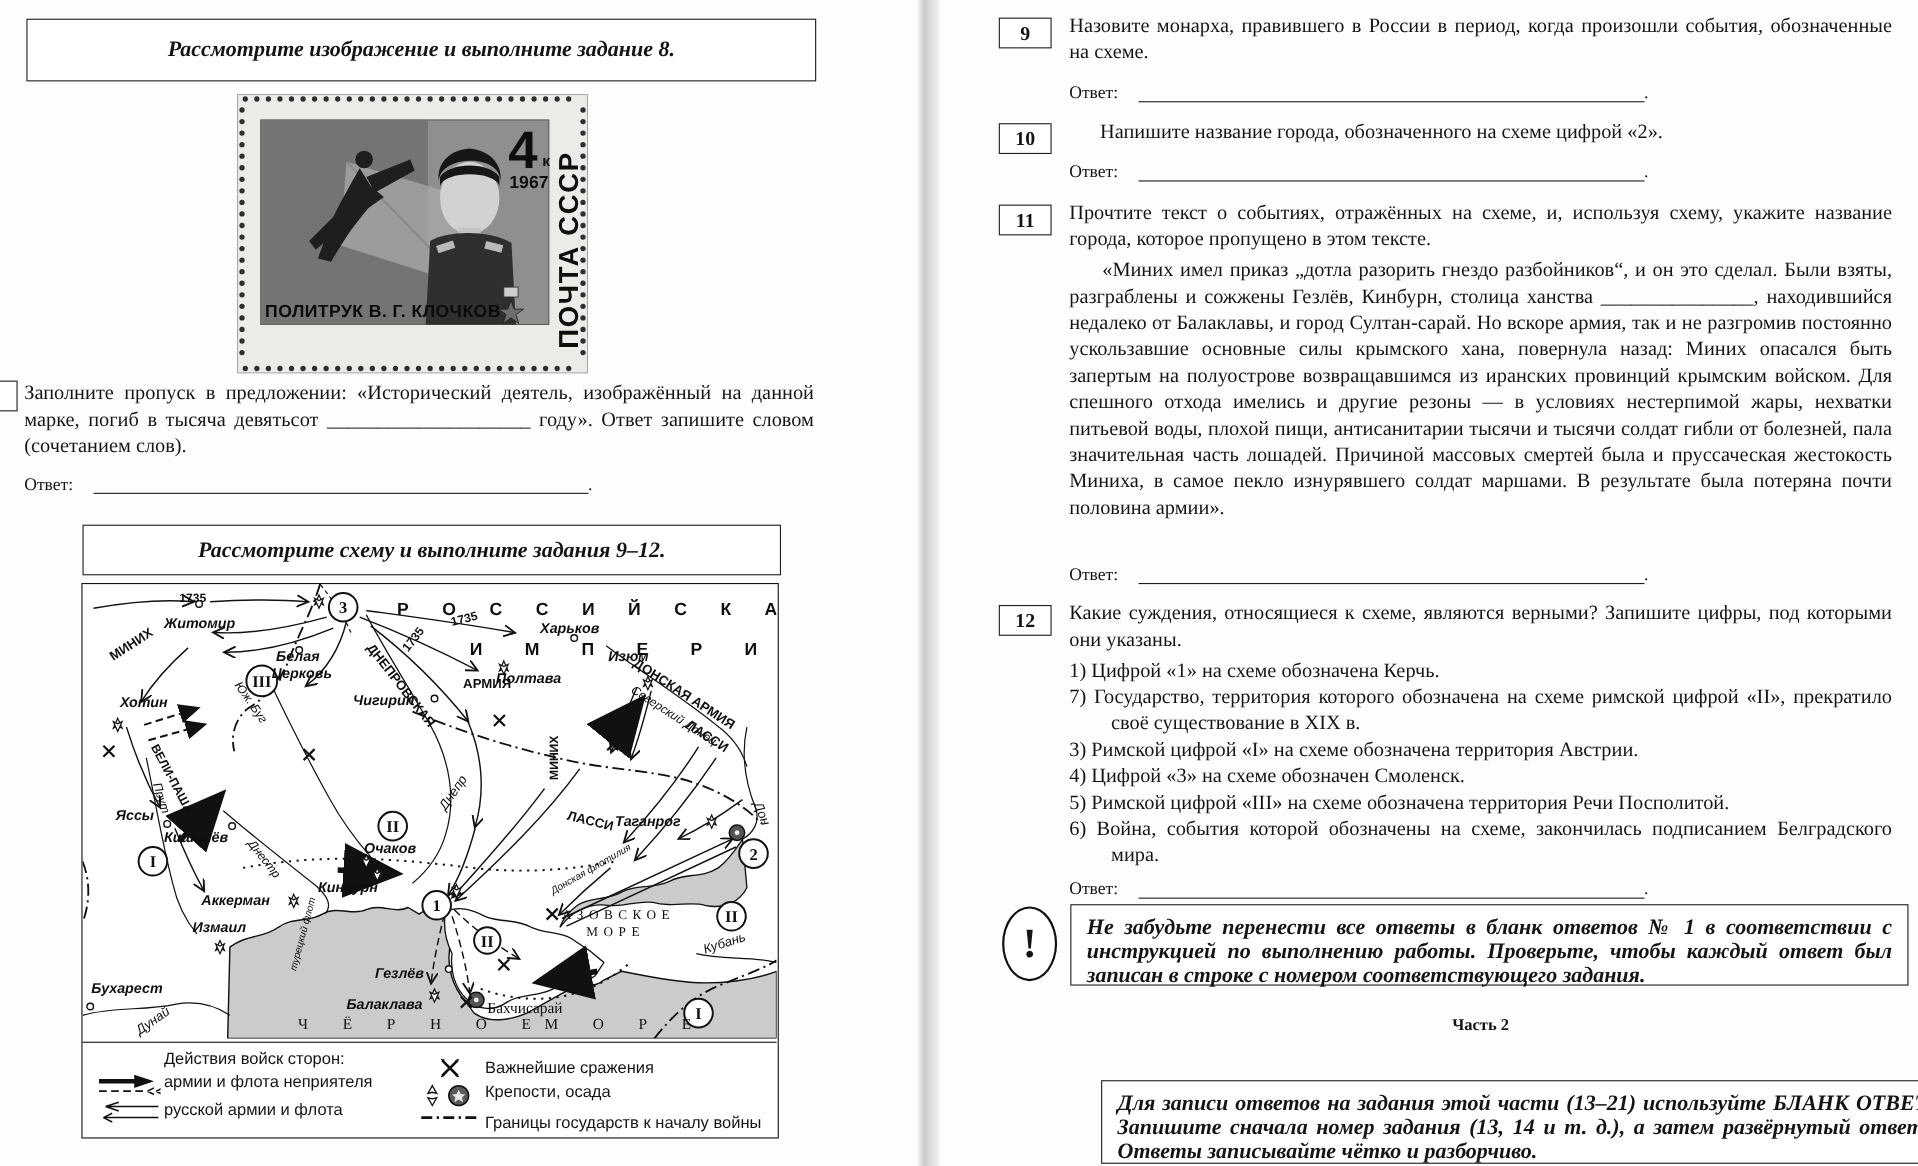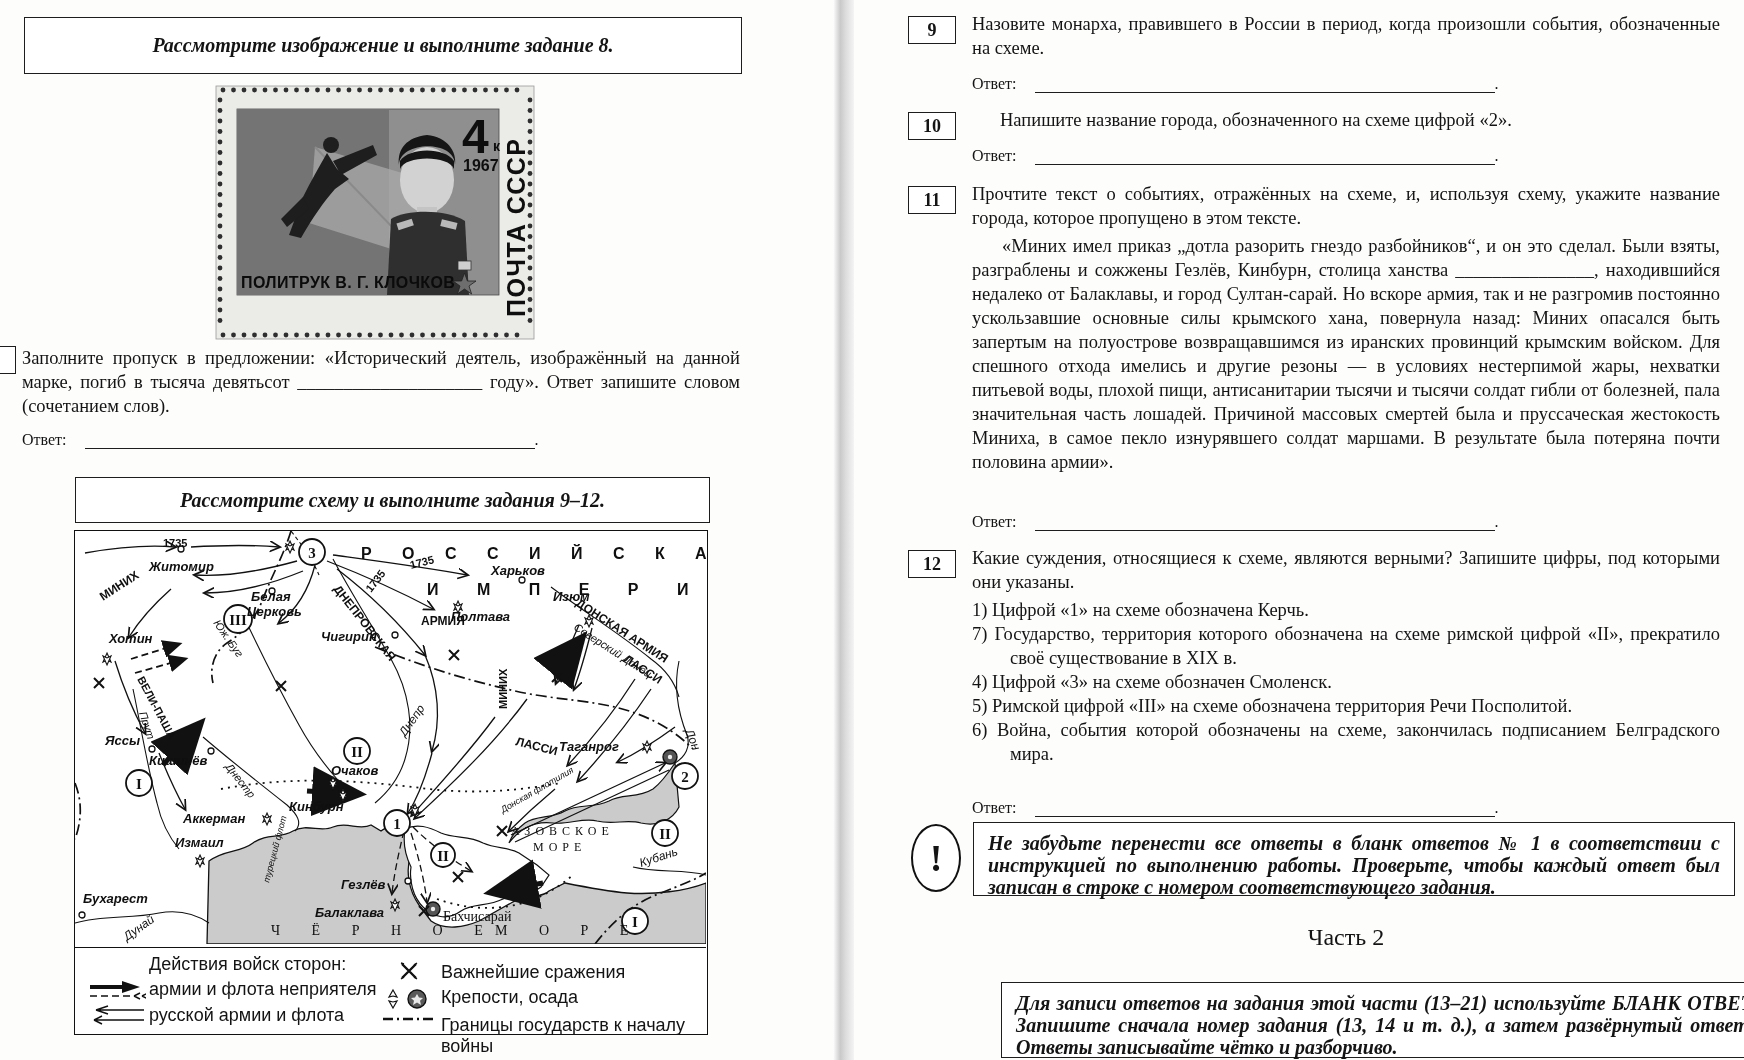--- a/index.html
+++ b/index.html
@@ -14,32 +14,32 @@
   .ansrow{position:absolute;font-size:16px;white-space:nowrap;}
   .ansline{display:inline-block;border-bottom:1.4px solid #1d1d1d;height:18px;vertical-align:-4px;margin-left:18px;}
   .opt{padding-left:38px;text-indent:-38px;margin:0;}
   
   .divider{position:absolute;top:0;left:833px;width:21px;height:1060px;
            background:linear-gradient(to right,#ffffff 0%,#c9c9c9 35%,#dcdcdc 60%,#f4f4f4 100%);}
   
   .map-box{position:absolute;left:74px;top:530px;width:634px;height:505px;border:1.6px solid #111;background:#fff;box-sizing:border-box;}
   .map-svg{position:absolute;left:0;top:0;width:631px;height:413px;}
   .map-legend{position:absolute;left:0;bottom:0;width:631px;height:86px;border-top:1.6px solid #111;
-              font-family:"Liberation Sans",sans-serif;font-size:18px;display:flex;}
+              font-family:"Liberation Sans",sans-serif;font-size:15px;display:flex;}
   .leg-left{width:47%;padding:4px 0 0 10px;}
   .leg-right{width:53%;padding:10px 0 0 0;}
   .leg-row{display:flex;align-items:flex-start;margin:4px 0;}
   .leg-ico{width:64px;flex:0 0 64px;display:flex;justify-content:center;}
   .leg-title{margin:2px 0 2px 64px;}
   
   .warnbox{position:absolute;border:1.6px solid #1d1d1d;font-weight:bold;font-style:italic;
            font-size:20px;line-height:22px;text-align:justify;padding:9px 14px;box-sizing:border-box;background:#fff;}
   .bang{position:absolute;width:46px;height:64px;border:2px solid #111;border-radius:50%;
         display:flex;align-items:center;justify-content:center;font-weight:bold;font-size:38px;background:#fff;}
-  .part2{position:absolute;font-weight:normal;font-size:24px;text-align:center;}
+  .part2{position:absolute;font-weight:bold;font-size:15px;text-align:center;}
 </style>
 </head>
 <body>
 
 <div class="sheet">
 
   <div>
 
     <div class="hdrbox" style="left:24px;top:17px;width:716px;height:55px;">
       <span>Рассмотрите изображение и выполните задание 8.</span>
@@ -523,20 +523,21 @@
     <div class="para" style="left:120px;top:234px;width:748px;text-indent:30px;">«Миних имел приказ „дотла разорить гнездо разбойников“, и он это сделал. Были взяты, разграблены и сожжены Гезлёв, Кинбурн, столица ханства _______________, находившийся недалеко от Балаклавы, и город Султан-сарай. Но вскоре армия, так и не разгромив постоянно ускользавшие основные силы крымского хана, повернула назад: Миних опасался быть запертым на полуострове возвращавшимся из иранских провинций крымским войском. Для спешного отхода имелись и другие резоны — в условиях нестерпимой жары, нехватки питьевой воды, плохой пищи, антисанитарии тысячи и тысячи солдат гибли от болезней, пала значительная часть лошадей. Причиной массовых смертей была и пруссаческая жестокость Миниха, в самое пекло изнурявшего солдат маршами. В результате была потеряна почти половина армии».</div>
     <div class="ansrow" style="left:120px;top:512px;">
       <span>Ответ:</span><span class="ansline" style="width:460px;"></span><span>.</span>
     </div>
 
     <div class="numbox" style="left:56px;top:550px;">12</div>
     <div class="para" style="left:120px;top:546px;width:748px;">Какие суждения, относящиеся к схеме, являются верными? Запишите цифры, под которыми они указаны.</div>
     <div class="para" style="left:120px;top:598px;width:748px;">
         <div class="opt">1) Цифрой «1» на схеме обозначена Керчь.</div>
         <div class="opt">7) Государство, территория которого обозначена на схеме римской цифрой «II», прекратило своё существование в XIX в.</div>
+        <div class="opt">3) Римской цифрой «I» на схеме обозначена территория Австрии.</div>
         <div class="opt">4) Цифрой «3» на схеме обозначен Смоленск.</div>
         <div class="opt">5) Римской цифрой «III» на схеме обозначена территория Речи Посполитой.</div>
         <div class="opt">6) Война, события которой обозначены на схеме, закончилась подписанием Белградского мира.</div>
       </div>
     <div class="ansrow" style="left:120px;top:798px;">
       <span>Ответ:</span><span class="ansline" style="width:460px;"></span><span>.</span>
     </div>
 
     <div class="bang" style="left:59px;top:824px;">!</div>
     <div class="warnbox" style="left:121px;top:822px;width:762px;height:74px;">Не забудьте перенести все ответы в бланк ответов № 1 в соответствии с инструкцией по выполнению работы. Проверьте, чтобы каждый ответ был записан в строке с номером соответствующего задания.</div>

